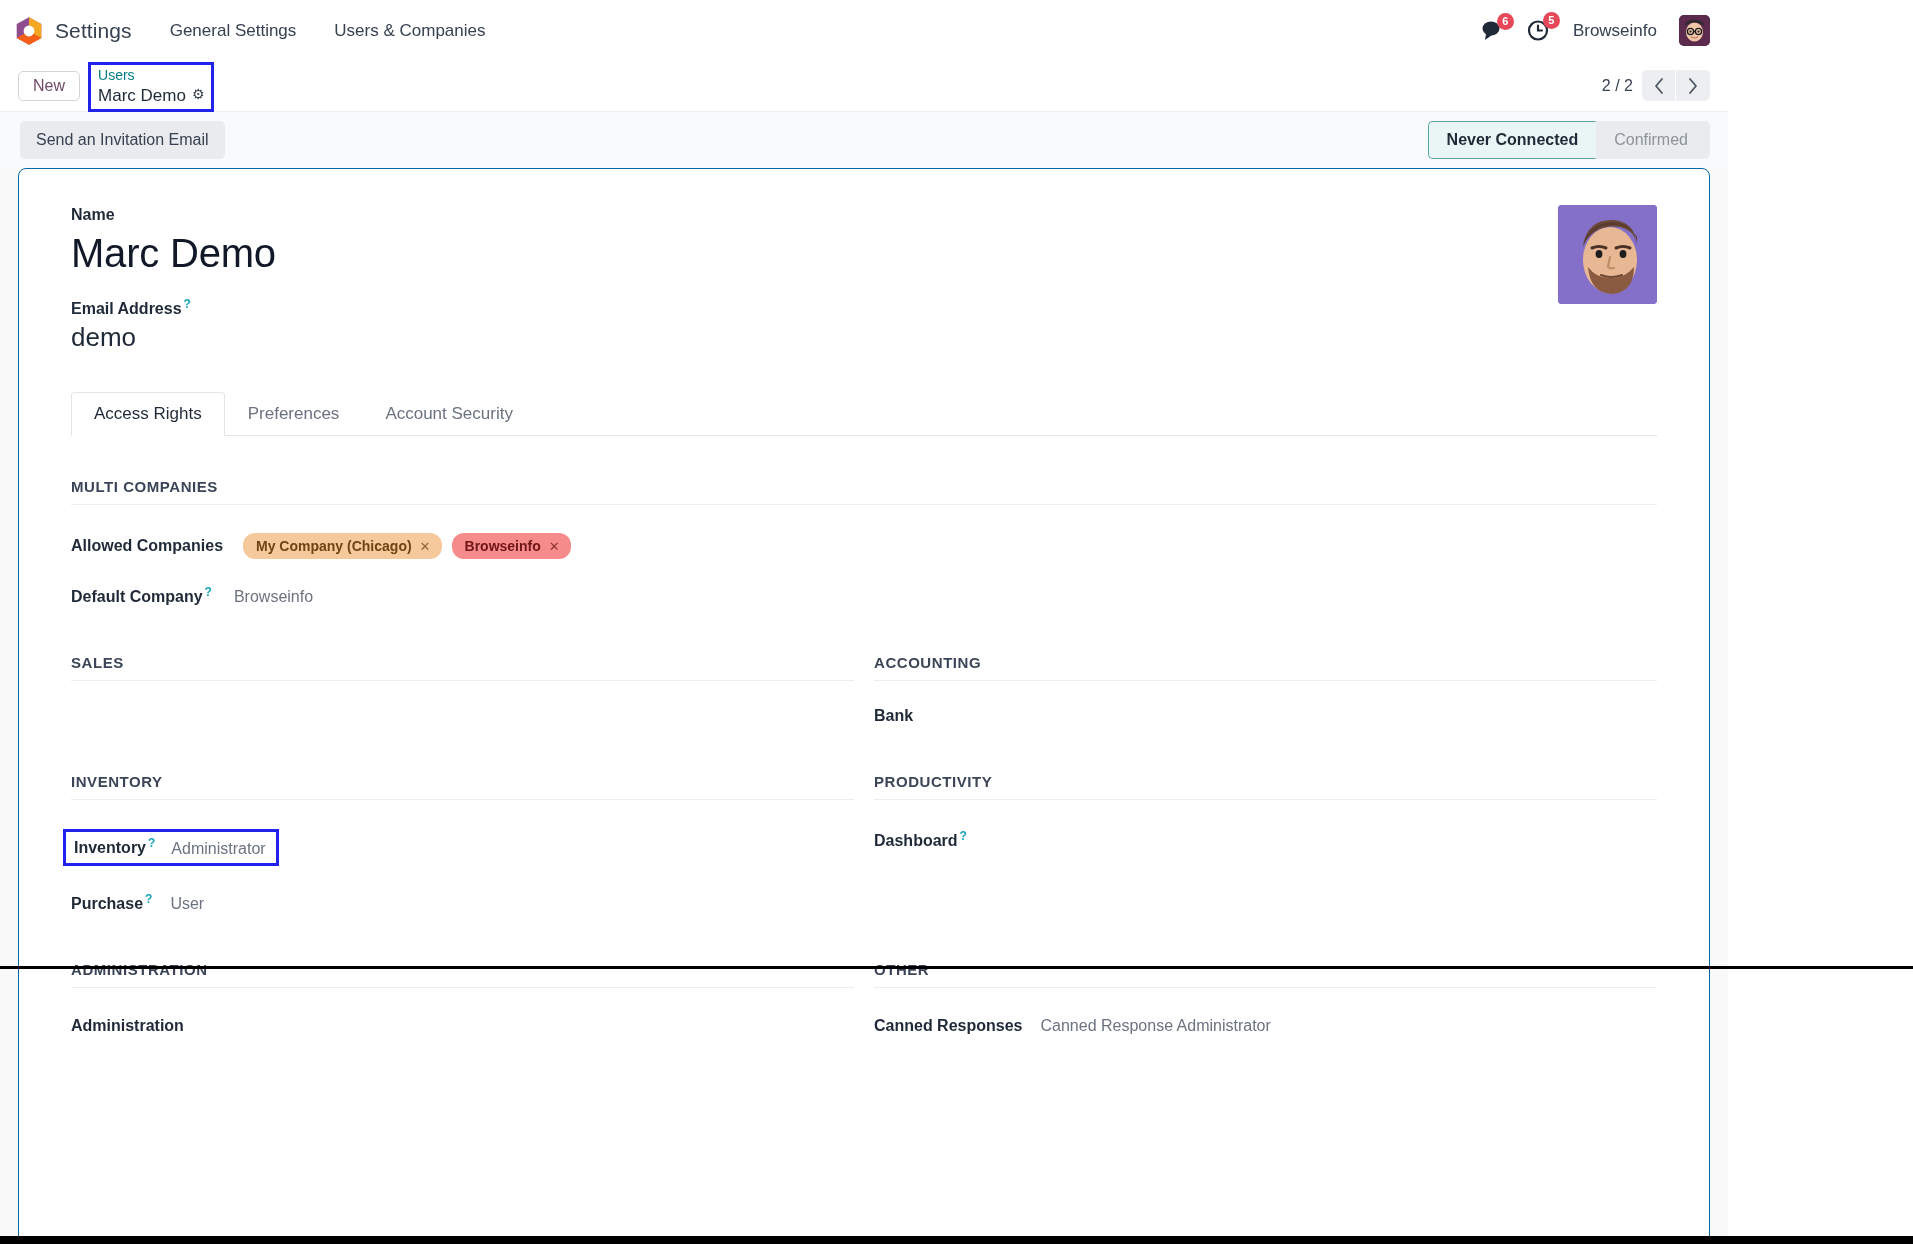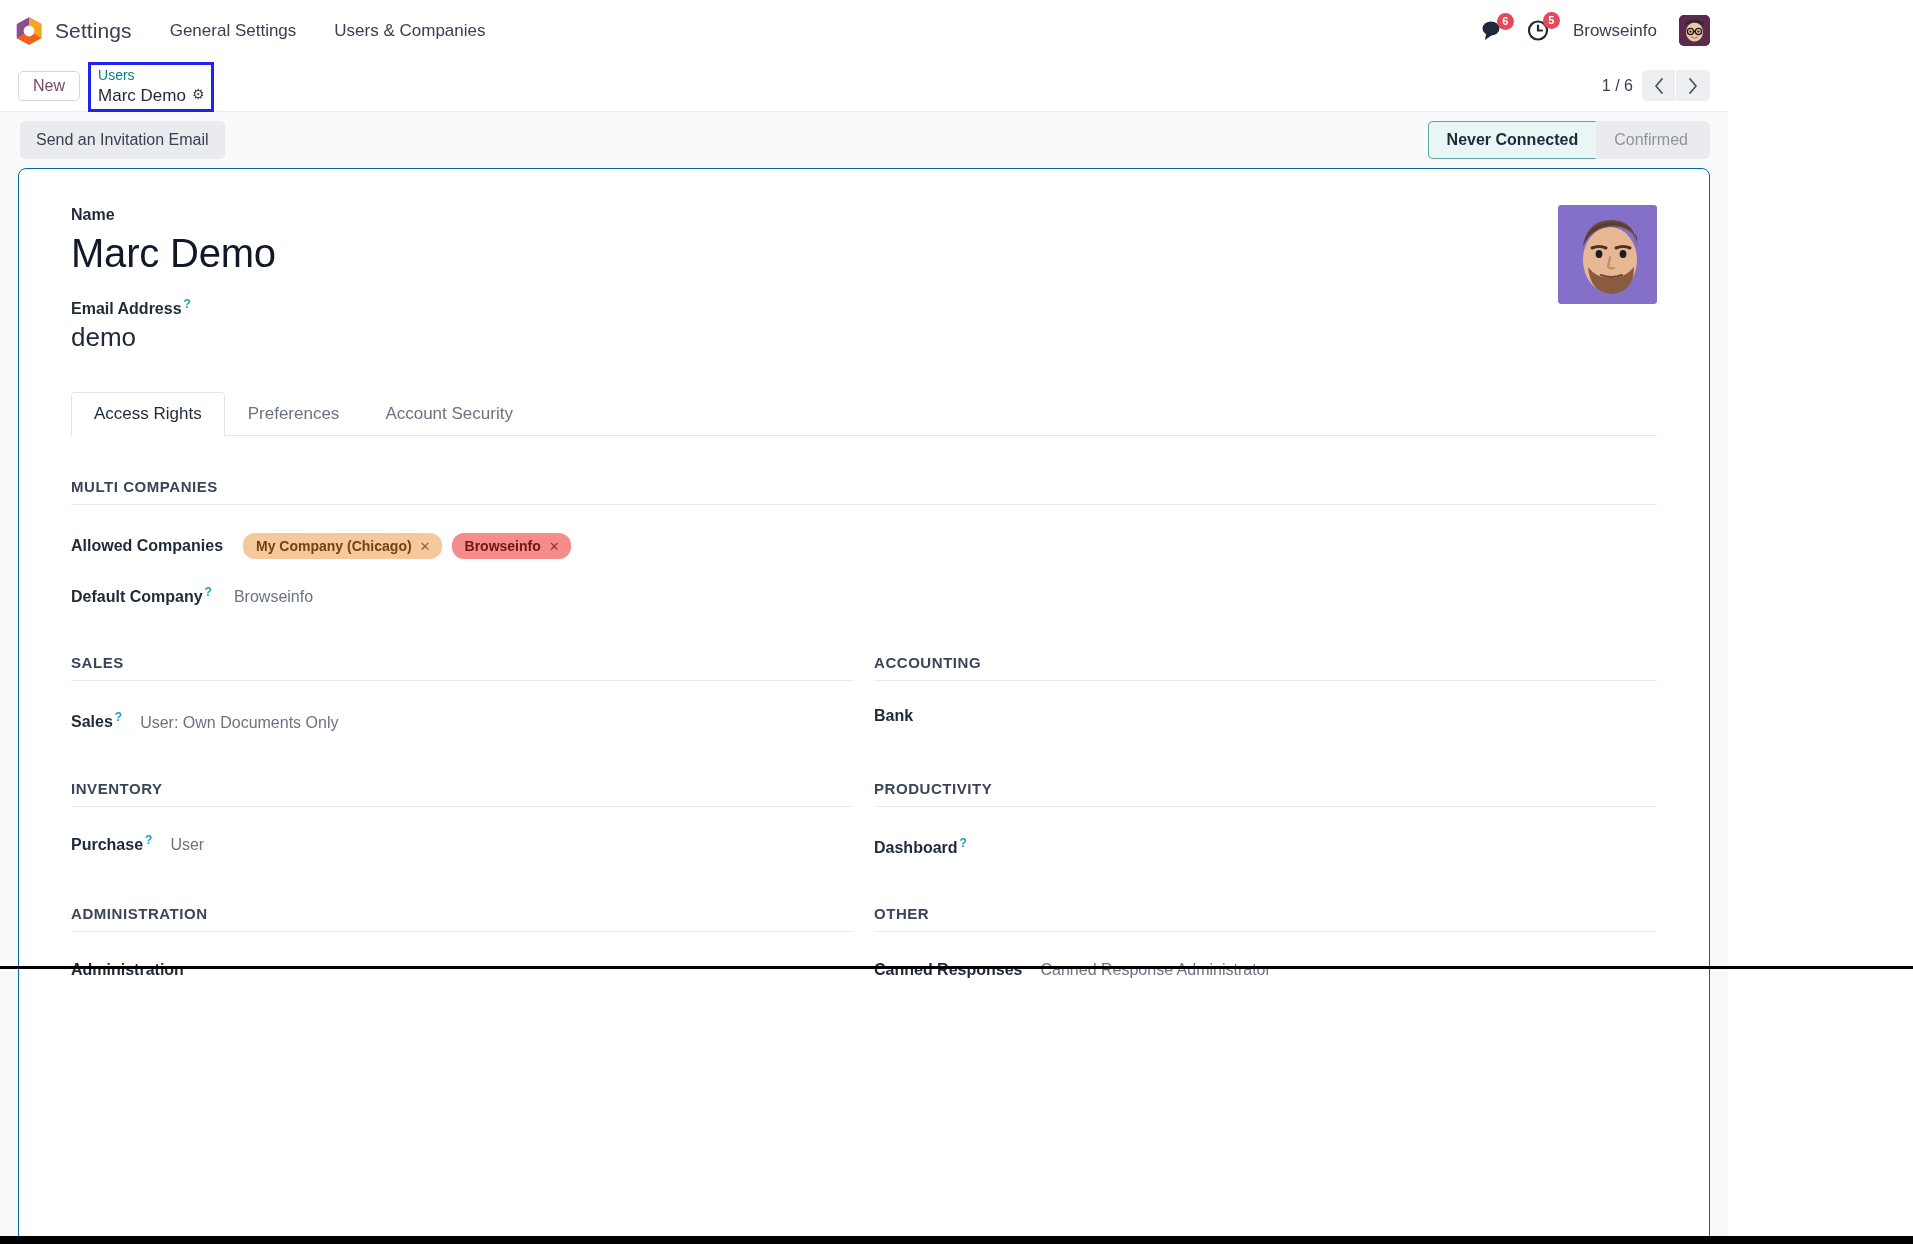--- a/index.html
+++ b/index.html
@@ -306,21 +306,21 @@
       <span class="bc-parent">Users</span>
       <span class="bc-current">
         <span>Marc Demo</span>
         <span class="gear-glyph">⚙</span>
       </span>
     </div>
 
     <div class="cp-spacer"></div>
 
     <div class="pager">
-      <span class="pager-count">1 / 6</span>
+      <span class="pager-count">2 / 2</span>
       <div class="pager-btns">
         <div class="pager-btn">
           <svg width="12" height="18" viewBox="0 0 12 18">
             <path d="M9 2 L3 9 L9 16" fill="none" stroke="#4b5563" stroke-width="1.8" stroke-linecap="round" stroke-linejoin="round"></path>
           </svg>
         </div>
         <div class="pager-btn">
           <svg width="12" height="18" viewBox="0 0 12 18">
             <path d="M3 2 L9 9 L3 16" fill="none" stroke="#4b5563" stroke-width="1.8" stroke-linecap="round" stroke-linejoin="round"></path>
           </svg>
@@ -403,40 +403,42 @@
           <span class="f-label">
             <span>Default Company</span><span class="tip">?</span>
           </span>
           <span class="f-value wide">Browseinfo</span>
         </div>
       </div>
 
       <div class="cols">
         <div class="col">
           <div class="group-title">SALES</div>
-          <div class="field-row first">
-            <span class="f-label">
-              <span>Sales</span><span class="tip">?</span>
-            </span>
-            <span class="f-value">User: Own Documents Only</span>
-          </div>
         </div>
 
         <div class="col">
           <div class="group-title">ACCOUNTING</div>
           <div class="field-row">
             <span class="f-label">Bank</span>
             <span class="f-value"></span>
           </div>
         </div>
       </div>
 
       <div class="cols">
         <div class="col">
           <div class="group-title">INVENTORY</div>
+          <div class="field-row first">
+            <span class="hl-box">
+              <span class="f-label">
+                <span>Inventory</span><span class="tip">?</span>
+              </span>
+              <span class="f-value">Administrator</span>
+            </span>
+          </div>
           <div class="field-row">
             <span class="f-label">
               <span>Purchase</span><span class="tip">?</span>
             </span>
             <span class="f-value">User</span>
           </div>
         </div>
 
         <div class="col">
           <div class="group-title">PRODUCTIVITY</div>

